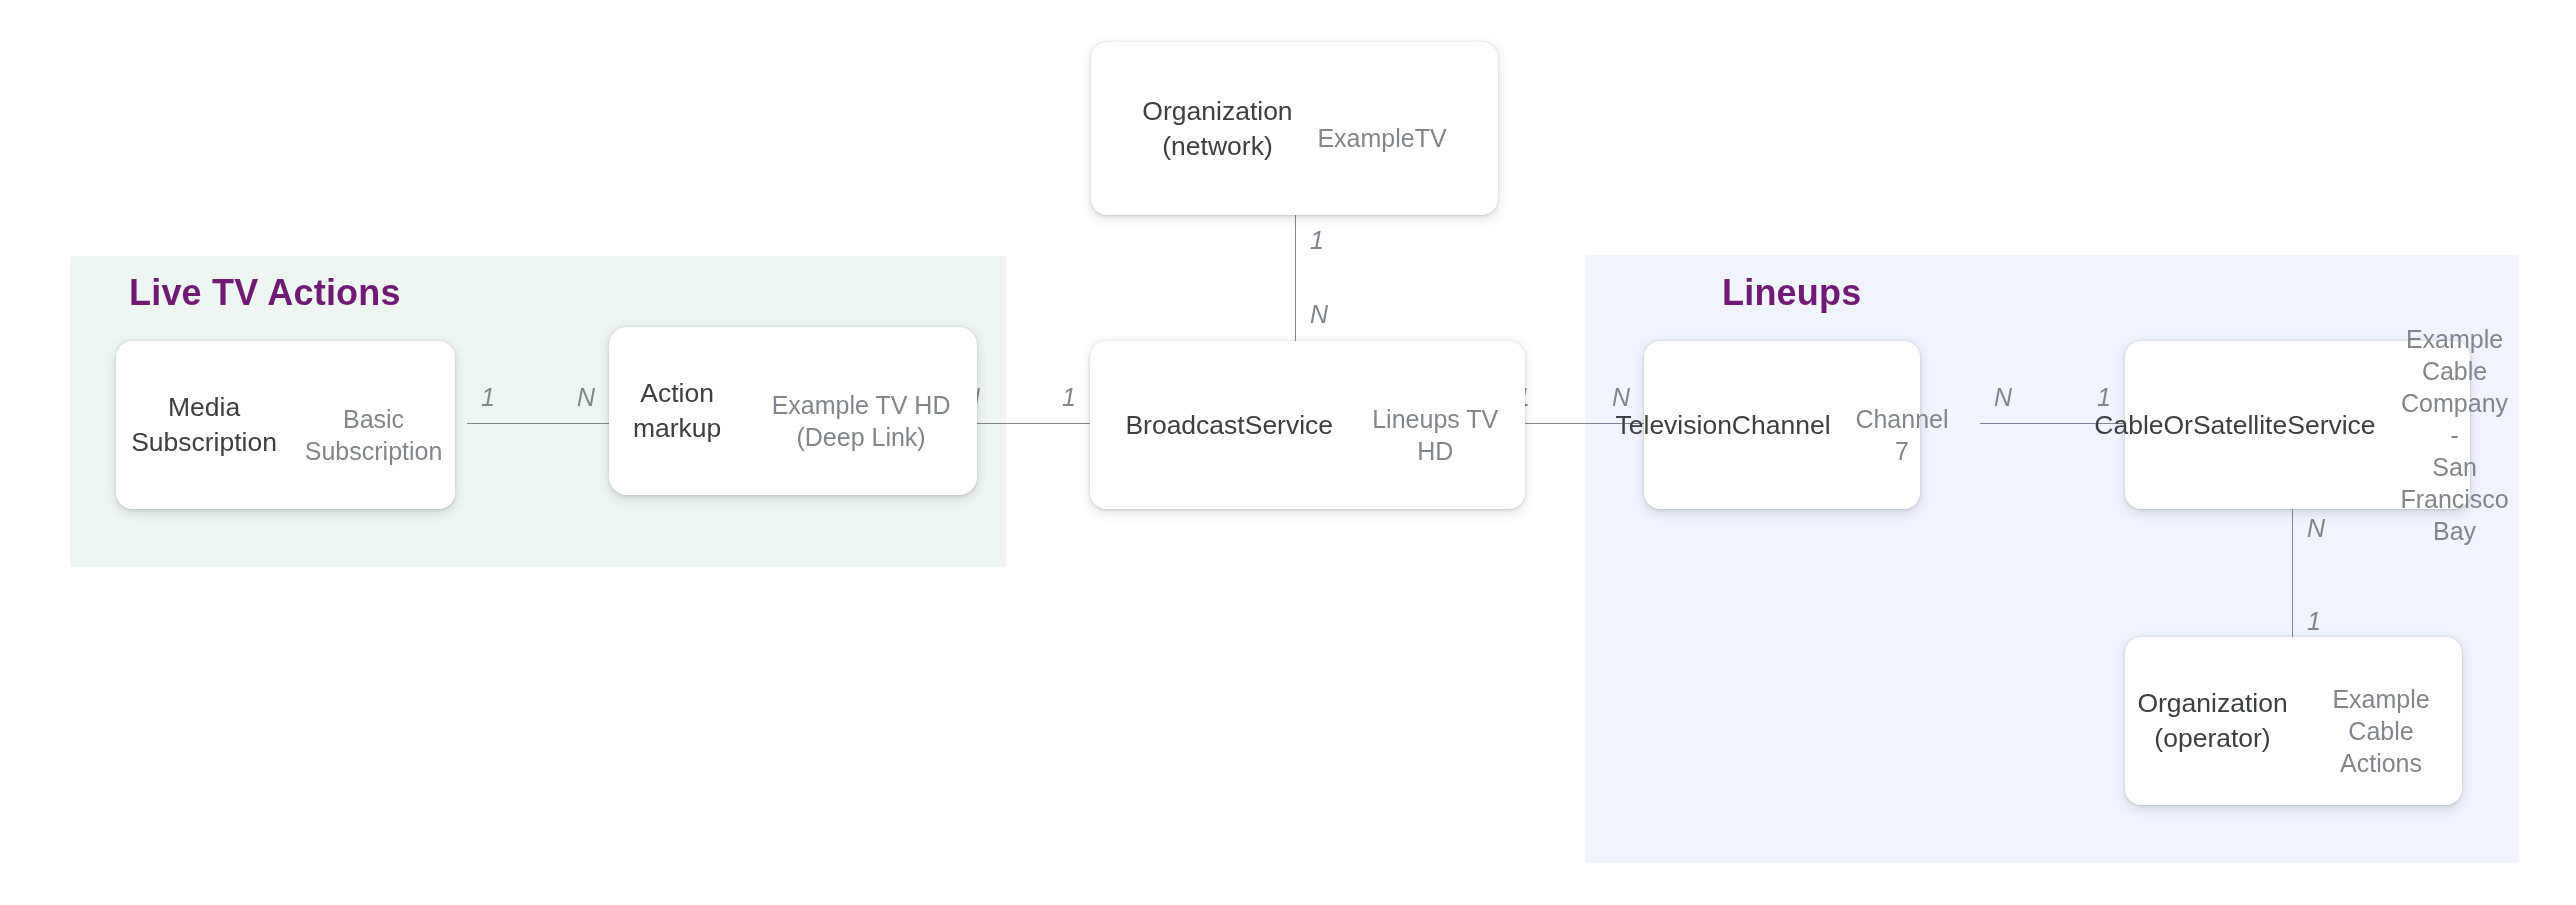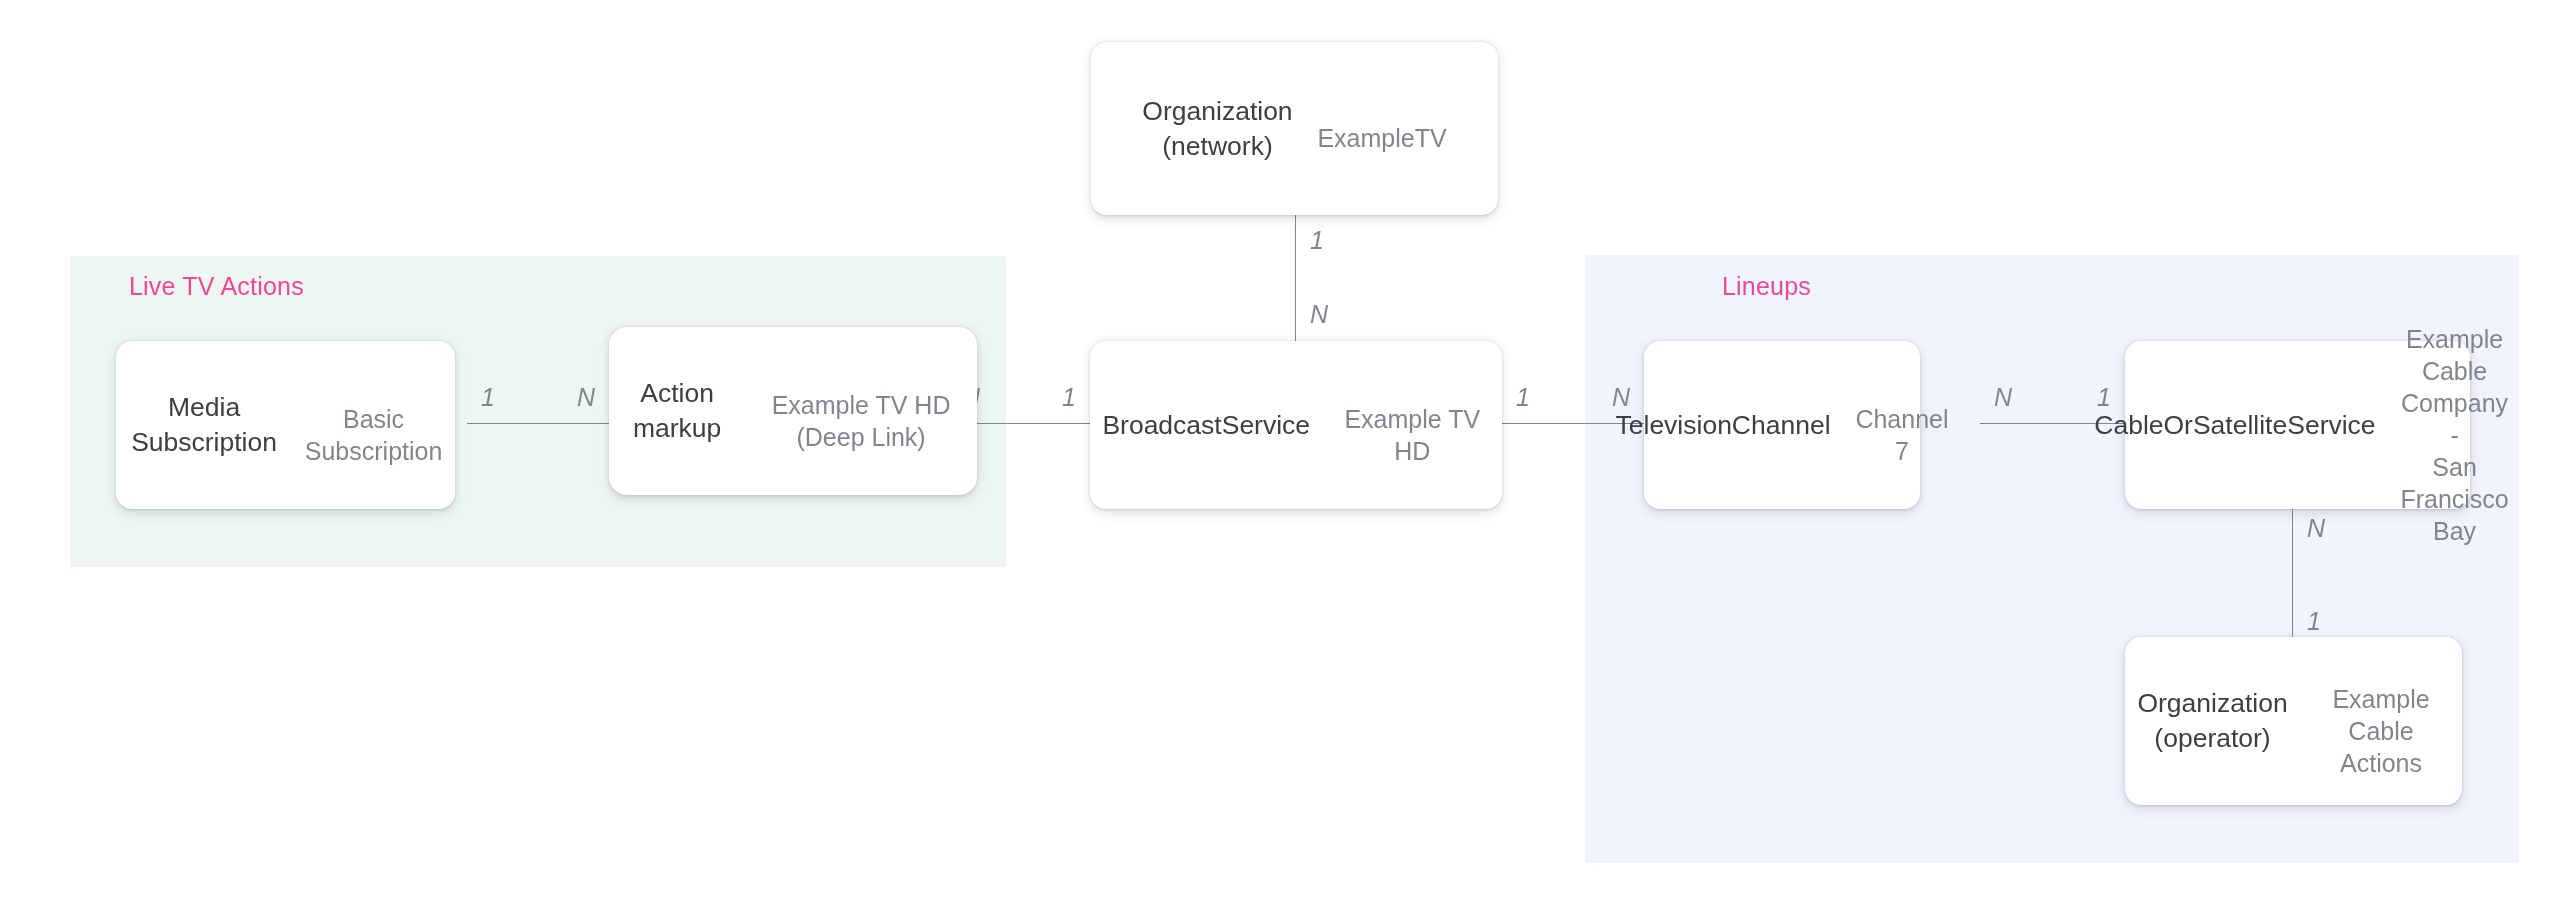--- a/index.html
+++ b/index.html
@@ -12,23 +12,23 @@
     overflow: hidden;
   }
   .region {
     position: absolute;
     border-radius: 1.8px;
   }
   .region-green { left: 70px; top: 256px; width: 936px; height: 311px; background: #edf6f1; }
   .region-blue  { left: 1585px; top: 255px; width: 934px; height: 608px; background: #f0f4fe; }
   .region-label {
     position: absolute;
-    font-size: 25px;
-    font-weight: 400;
-    color: #ec4899;
+    font-size: 36px;
+    font-weight: 700;
+    color: #701a75;
     letter-spacing: 0.2px;
     white-space: nowrap;
   }
   .node {
     position: absolute;
     background: #ffffff;
     border-radius: 16px;
     box-shadow: 0 0.9px 2.7px rgba(60,64,67,0.18), 0 3.5px 10.6px rgba(60,64,67,0.16);
     display: flex;
     flex-direction: row;
@@ -47,21 +47,21 @@
   .node-subtitle {
     font-size: 25px;
     line-height: 32px;
     color: #80868b;
     white-space: pre-line;
     margin: 19.5px 12.4px 0 12.4px;
   }
   .node-org-network       { left: 1091px; top: 42px;  width: 407px; height: 173px; }
   .node-media-sub         { left: 116px;  top: 341px; width: 339px; height: 168px; }
   .node-action-markup     { left: 609px;  top: 327px; width: 368px; height: 168px; border-radius: 18px; }
-  .node-broadcast         { left: 1090px; top: 341px; width: 412px; height: 168px; }
+  .node-broadcast         { left: 1090px; top: 341px; width: 412px; height: 168px; padding-left: 23px; }
   .node-tv-channel        { left: 1644px; top: 341px; width: 276px; height: 168px; }
   .node-cable-satellite   { left: 2125px; top: 341px; width: 337px; height: 168px; padding-left: 8px; }
   .node-org-operator      { left: 2125px; top: 637px; width: 337px; height: 168px; }
 
   .conn-h {
     position: absolute;
     height: 37px;
     border-bottom: 1.8px solid #80868b;
     z-index: 1;
   }
@@ -149,21 +149,21 @@
     <div class="node-subtitle">Basic Subscription</div>
   </div>
 
   <div class="node node-action-markup">
     <div class="node-title">Action markup</div>
     <div class="node-subtitle">Example TV HD (Deep Link)</div>
   </div>
 
   <div class="node node-broadcast">
     <div class="node-title">BroadcastService</div>
-    <div class="node-subtitle">Example TV HD</div>
+    <div class="node-subtitle">Lineups TV HD</div>
   </div>
 
   <div class="node node-tv-channel">
     <div class="node-title">TelevisionChannel</div>
     <div class="node-subtitle">Channel 7</div>
   </div>
 
   <div class="node node-cable-satellite">
     <div class="node-title">CableOrSatelliteService</div>
     <div class="node-subtitle">Example Cable Company -

